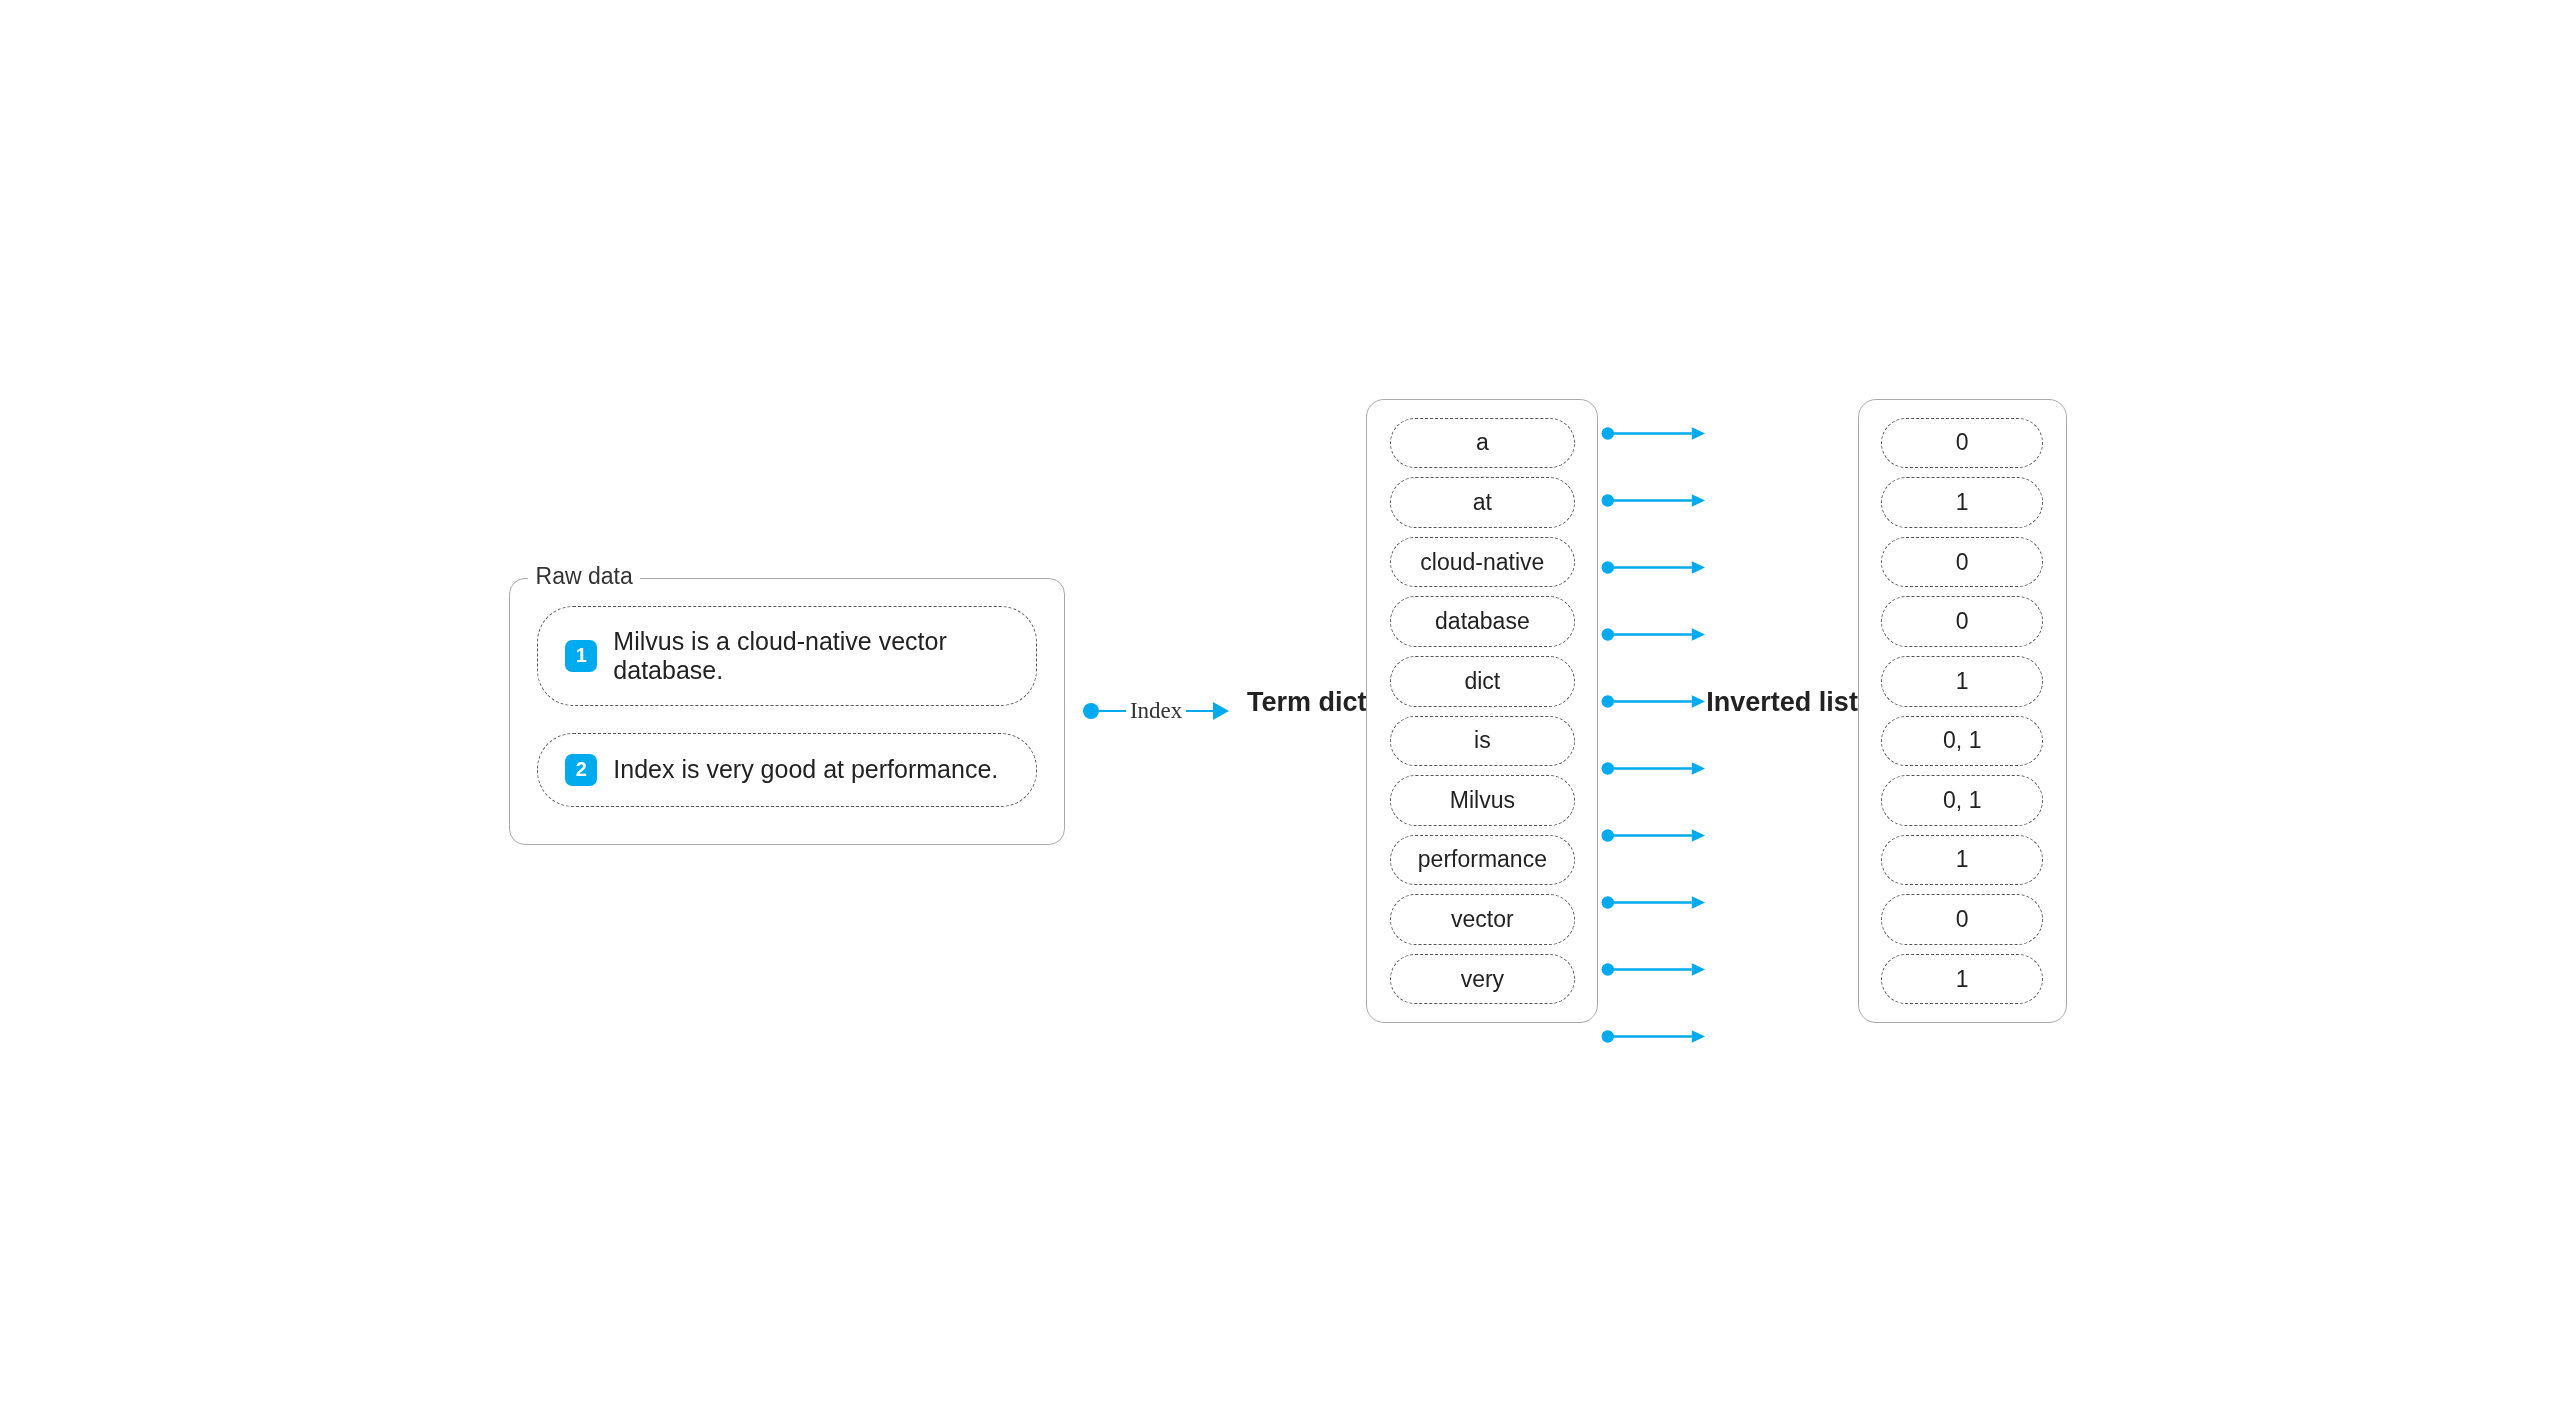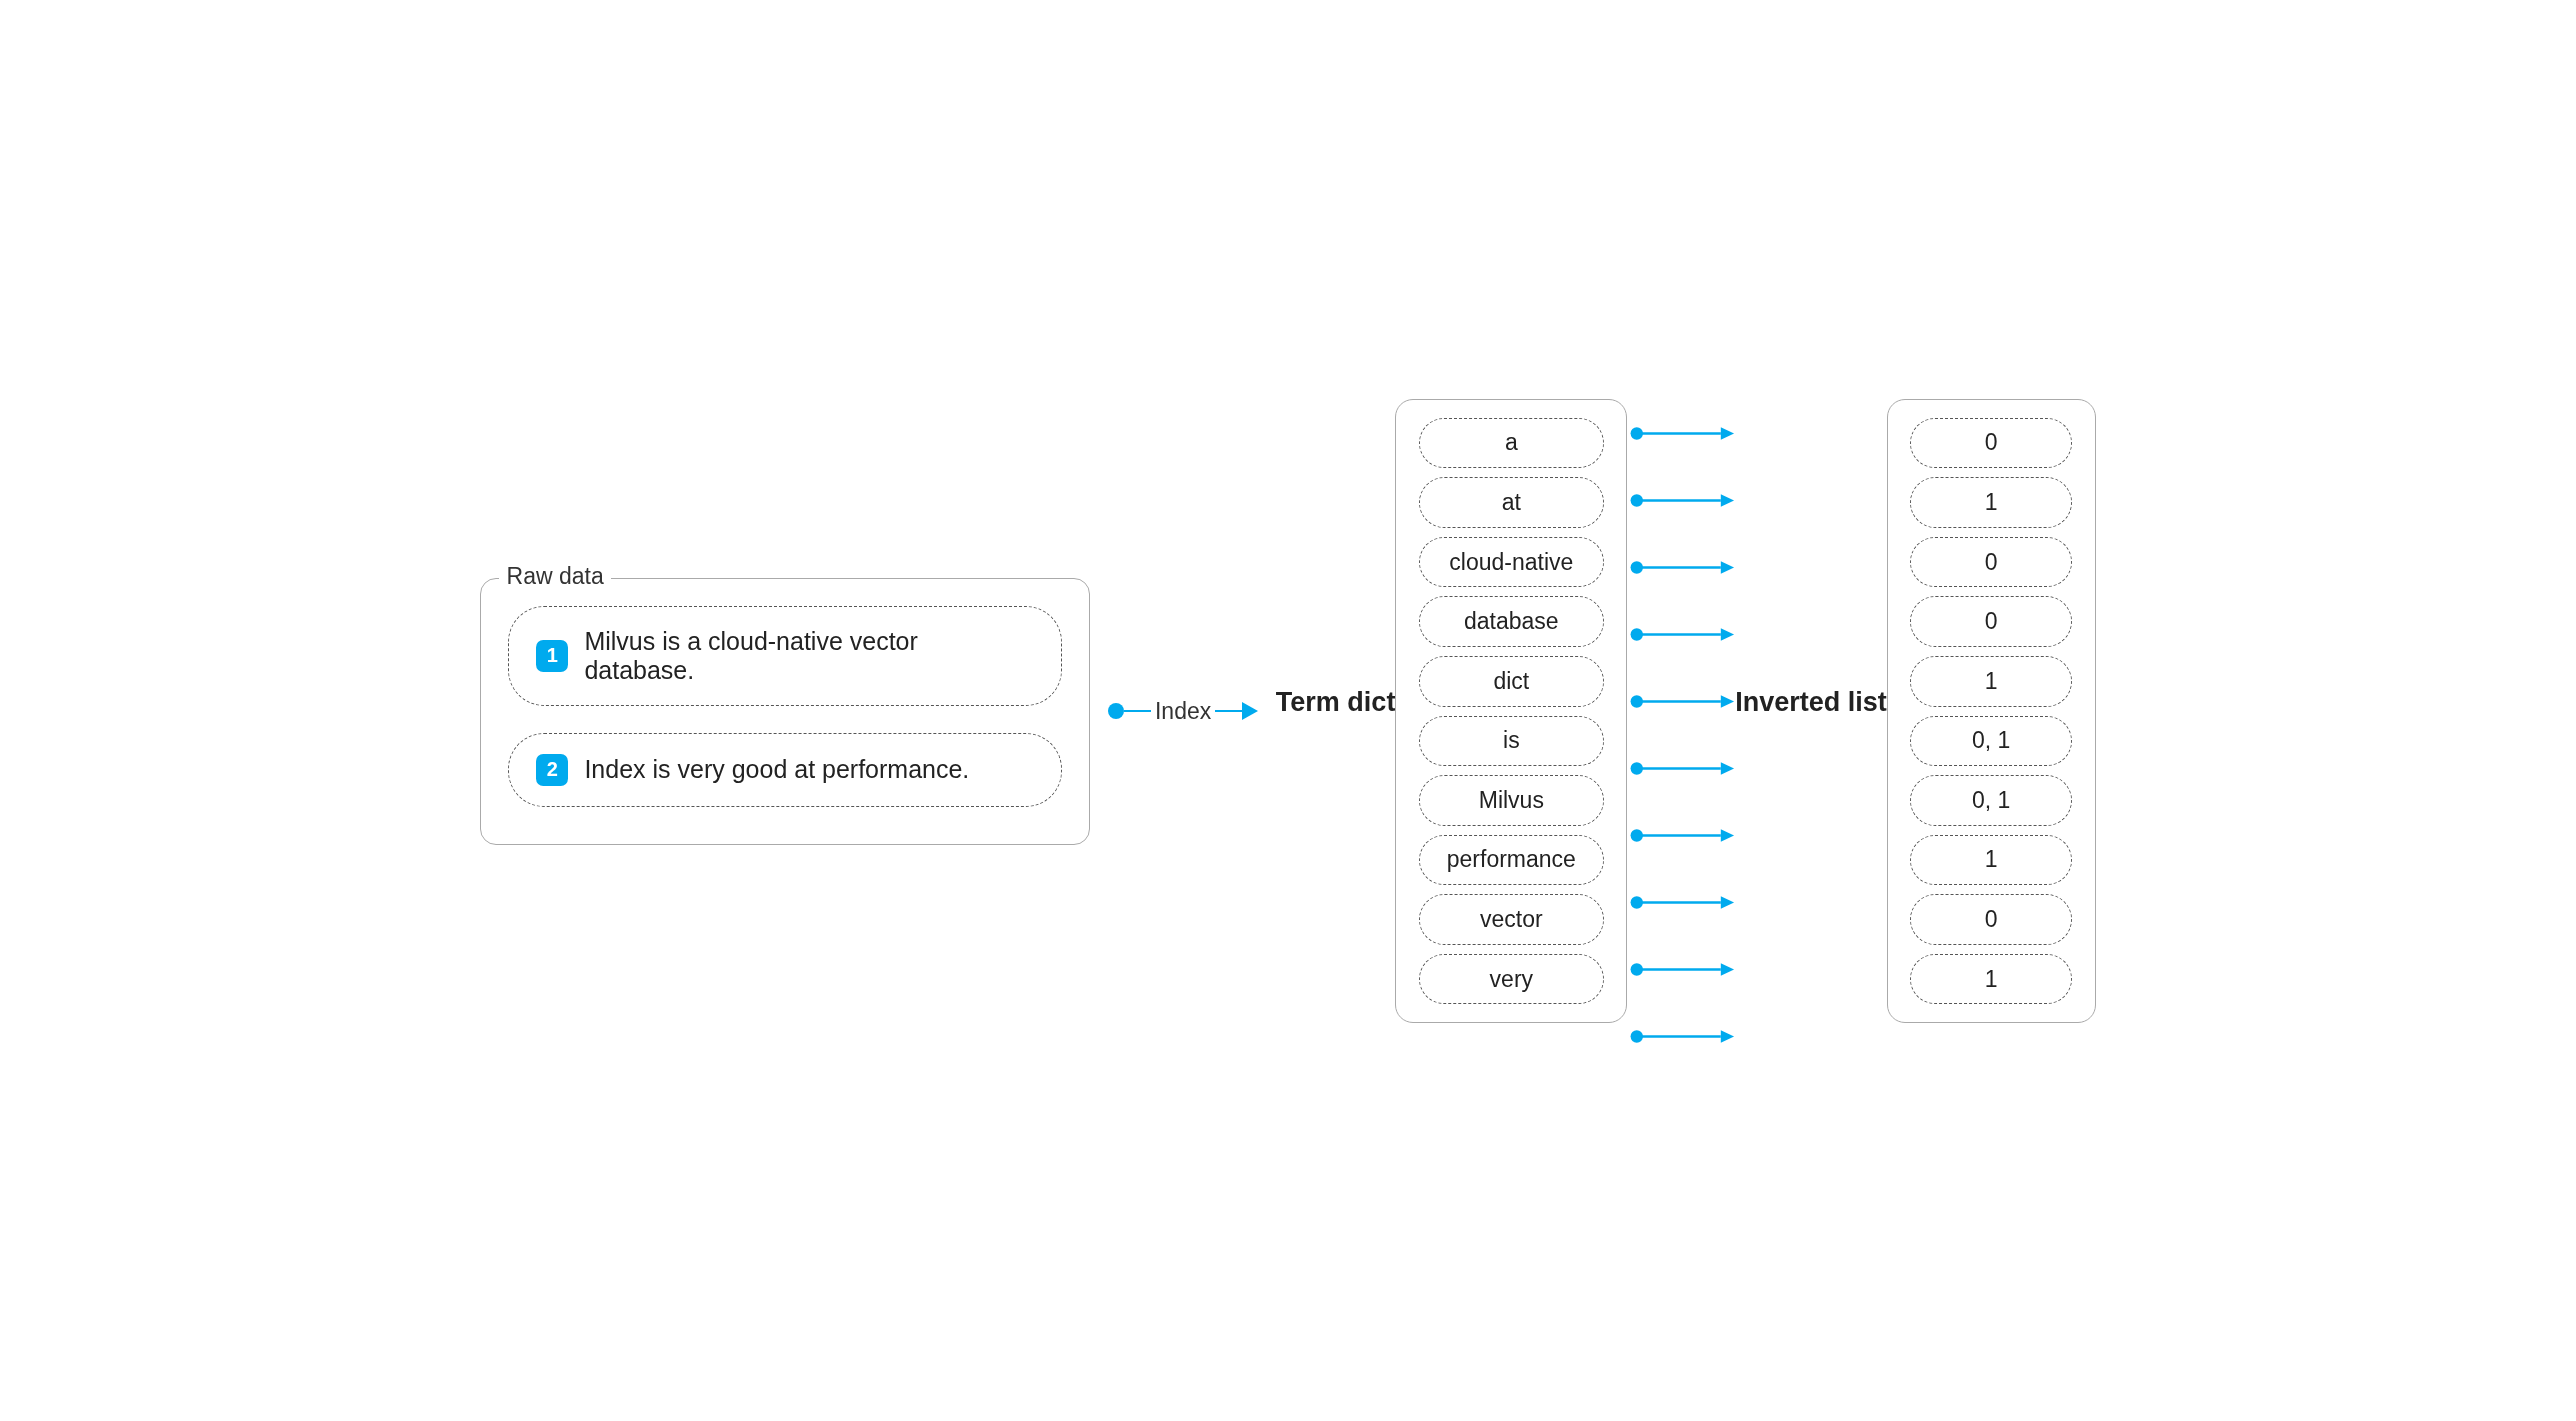--- a/index.html
+++ b/index.html
@@ -18,21 +18,21 @@
       gap: 0;
       position: relative;
     }
 
     
     .raw-data-container {
       border: 1.8px solid #aaa;
       border-radius: 16px;
       padding: 27px 27px 37px 27px;
       position: relative;
-      width: 610px;
+      width: 556px;
     }
     .raw-data-label {
       position: absolute;
       top: -16px;
       left: 18px;
       background: #fff;
       padding: 0 7.2px;
       font-size: 23px;
       color: #333;
       font-weight: 500;
@@ -62,20 +62,21 @@
       font-weight: bold;
       flex-shrink: 0;
     }
 
     
     .index-arrow-section {
       display: flex;
       align-items: flex-end;
       flex-direction: row;
       margin: 0 18px;
+      font-family: Liberation Serif, serif;
     }
     .arrow-line {
       display: flex;
       align-items: center;
       position: relative;
     }
     .dot-circle {
       width: 16px;
       height: 16px;
       background: #00aaee;

